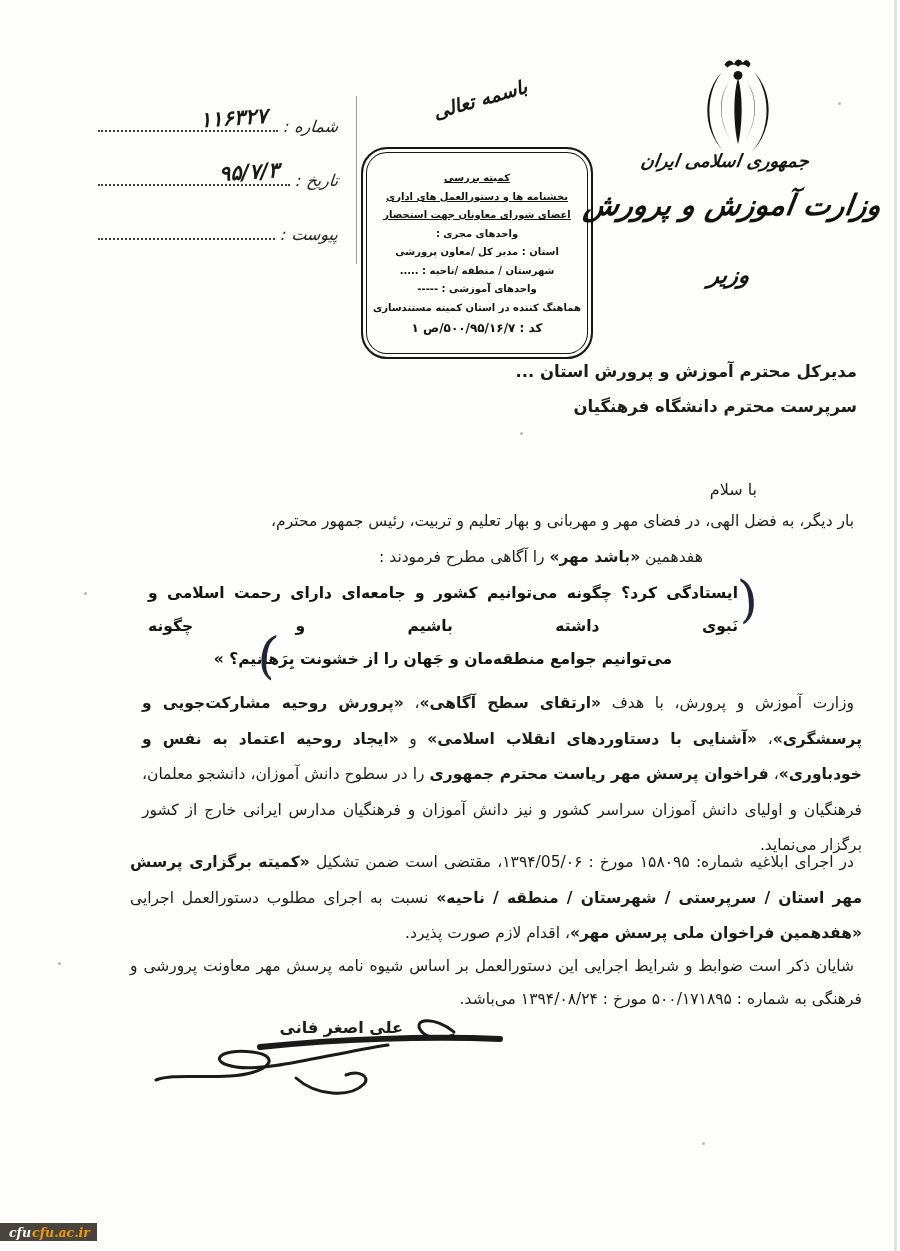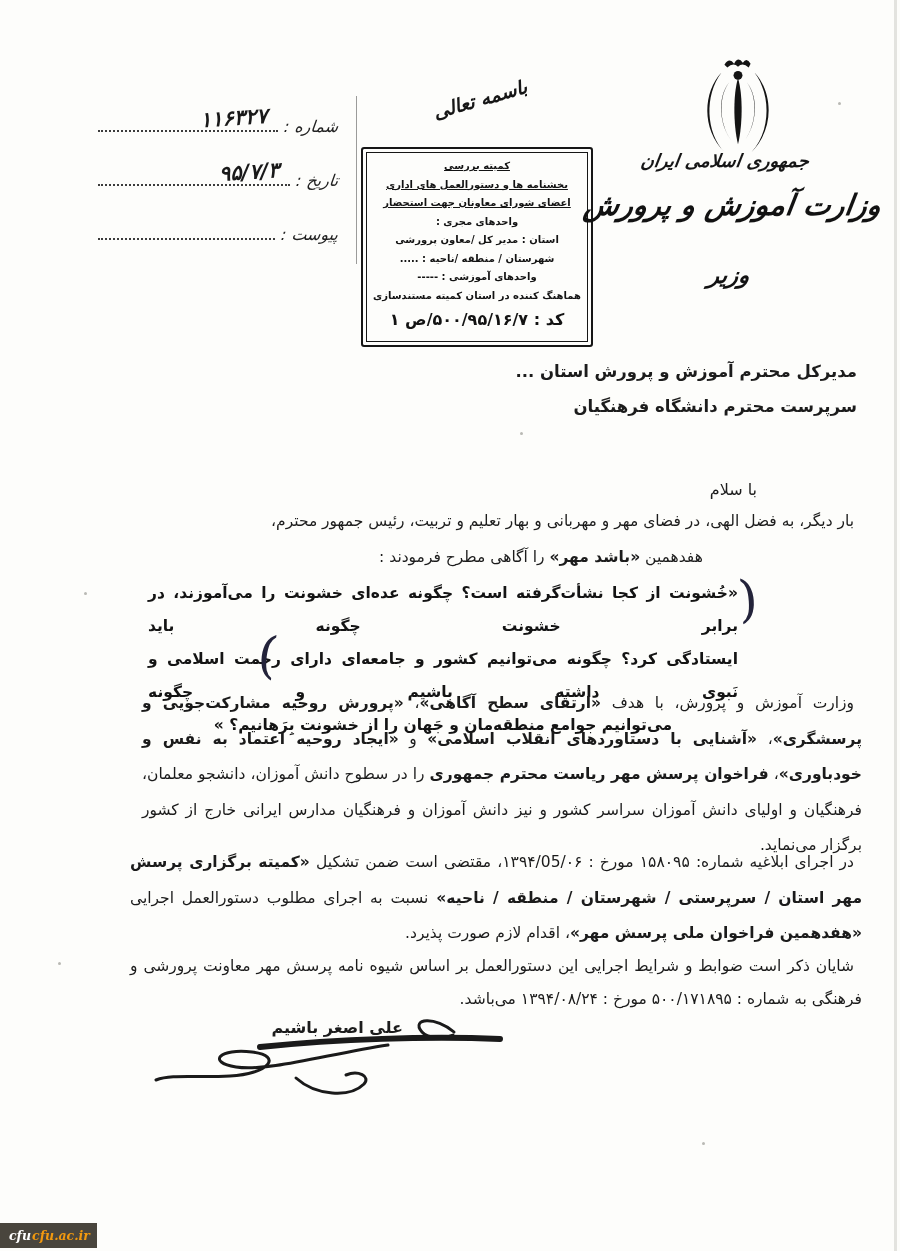--- a/index.html
+++ b/index.html
@@ -24,27 +24,27 @@
   }
   
   .besmellah{
     position:absolute; top:88px; left:415px; width:130px; text-align:center;
     font-size:19px; font-weight:bold; font-style:italic; transform:rotate(-16deg);
     color:#161616; letter-spacing:1px;
   }
   
   .stamp{
     position:absolute; top:147px; left:361px; width:208px; height:182px;
-    border:2px solid #161616; border-radius:3px; box-shadow:0 0 0 3px #fdfdfb inset,0 0 0 4px #161616 inset;
-    padding:8px 10px 6px; font-size:10px; font-weight:bold; line-height:1.85;
+    border:2px solid #161616; border-radius:26px; box-shadow:0 0 0 3px #fdfdfb inset,0 0 0 4px #161616 inset;
+    padding:20px 10px 6px; font-size:10px; font-weight:bold; line-height:1.85;
     text-align:center; color:#131313;
   }
   .stamp .u{text-decoration:underline;}
   .stamp .r{text-align:center;}
-  .stamp .code{font-size:16px; letter-spacing:.5px;}
+  .stamp .code{font-size:12px; letter-spacing:.5px;}
   
   .emblem{position:absolute; top:55px; left:688px; width:100px; height:126px;}
   .republic{
     position:absolute; top:150px; left:590px; width:270px; text-align:center;
     font-size:18px; font-style:italic; font-weight:bold; transform:skewX(-8deg); color:#161616;
   }
   .ministry{
     position:absolute; top:188px; left:575px; width:315px; text-align:center;
     font-size:29px; font-style:italic; font-weight:bold; transform:skewX(-8deg); color:#121212;
   }
@@ -70,21 +70,21 @@
   .paren.close{top:626px; left:258px; transform:rotate(7deg);}
   .para{position:absolute; right:38px; left:130px; font-size:15.5px; line-height:35.5px; text-align:justify; text-indent:8px; color:#1b1b1b;}
   .p2{top:686px;margin-left:12px;}
   .p3{top:845px;}
   .p4{top:950px; line-height:33px;}
   
   .sig-name{position:absolute; top:1018px; left:283px; width:120px; text-align:center; font-weight:bold; font-size:16px; white-space:nowrap;}
   .sig-swirl{position:absolute; top:1012px; left:148px; width:360px; height:92px;}
   
   .watermark{
-    position:absolute; top:1223px; left:0; height:25px; padding:0 7px 0 9px;
+    position:absolute; top:1223px; left:0; height:18px; padding:0 7px 0 9px;
     background:#49453d; display:flex; align-items:center; gap:1px;
     font-style:italic; font-weight:bold; font-size:12.5px; direction:ltr;
     font-family:"DejaVu Serif","Liberation Serif",serif;
   }
   .wm-prefix{color:#ffffff;}
   .wm-domain{color:#f2990f;}
 </style>
 </head>
 <body>
 
@@ -157,33 +157,32 @@
     <div>مدیرکل محترم آموزش و پرورش استان ...</div>
     <div>سرپرست محترم دانشگاه فرهنگیان</div>
   </div>
 
   <div class="salutation">با سلام</div>
   <div class="intro1">بار دیگر، به فضل الهی، در فضای مهر و مهربانی و بهار تعلیم و تربیت، رئیس جمهور محترم،</div>
   <div class="intro2"><span>هفدهمین </span><span class="b">«باشد مهر»</span><span> را آگاهی مطرح فرمودند :</span></div>
 
   <span class="paren open">(</span>
   <div class="quote">
-    <div class="jl">«خُشونت از کجا نشأت‌گرفته است؟ چگونه عده‌ای خشونت را می‌آموزند، در برابر خشونت چگونه باید</div>
     <div class="jl">ایستادگی کرد؟ چگونه می‌توانیم کشور و جامعه‌ای دارای رحمت اسلامی و نَبوی داشته باشیم و چگونه</div>
     <div class="cl">می‌توانیم جوامع منطقه‌مان و جَهان را از خشونت بِرَهانیم؟ »</div>
   </div>
   <span class="paren close">)</span>
 
   <div class="para p2"><span>وزارت آموزش و پرورش، با هدف </span><span class="b">«ارتقای سطح آگاهی»</span><span>، </span><span class="b">«پرورش روحیه مشارکت‌جویی و پرسشگری»</span><span>، </span><span class="b">«آشنایی با دستاوردهای انقلاب اسلامی»</span><span> و </span><span class="b">«ایجاد روحیه اعتماد به نفس و خودباوری»</span><span>، </span><span class="b">فراخوان پرسش مهر ریاست محترم جمهوری</span><span> را در سطوح دانش آموزان، دانشجو معلمان، فرهنگیان و اولیای دانش آموزان سراسر کشور و نیز دانش آموزان و فرهنگیان مدارس ایرانی خارج از کشور برگزار می‌نماید.</span></div>
 
   <div class="para p3"><span>در اجرای ابلاغیه شماره: ۱۵۸۰۹۵ مورخ : ۱۳۹۴/05/۰۶، مقتضی است ضمن تشکیل </span><span class="b">«کمیته برگزاری پرسش مهر استان / سرپرستی / شهرستان / منطقه / ناحیه»</span><span> نسبت به اجرای مطلوب دستورالعمل اجرایی </span><span class="b">«هفدهمین فراخوان ملی پرسش مهر»</span><span>، اقدام لازم صورت پذیرد.</span></div>
 
   <div class="para p4">شایان ذکر است ضوابط و شرایط اجرایی این دستورالعمل بر اساس شیوه نامه پرسش مهر معاونت پرورشی و فرهنگی به شماره : ۵۰۰/۱۷۱۸۹۵ مورخ : ۱۳۹۴/۰۸/۲۴ می‌باشد.</div>
 
-  <div class="sig-name">علی اصغر باشیم</div>
+  <div class="sig-name">علی اصغر فانی</div>
   <svg class="sig-swirl" viewBox="0 0 360 92" aria-hidden="true">
     <g fill="none" stroke="#1a1a1a" stroke-linecap="round">
       <path stroke-width="3" d="M306 20 C288 4 262 6 274 20 C280 27 296 27 305 23"></path>
       <path stroke-width="6" d="M112 35 C190 27 280 24 352 27"></path>
       <path stroke-width="3" d="M240 33 C180 42 120 60 88 55 C58 50 72 36 104 40 C136 44 120 62 82 64 C48 66 24 62 8 68"></path>
       <path stroke-width="3" d="M148 66 C168 84 202 86 216 72 C223 64 210 58 198 63"></path>
     </g>
   </svg>
 
   <div class="watermark">

